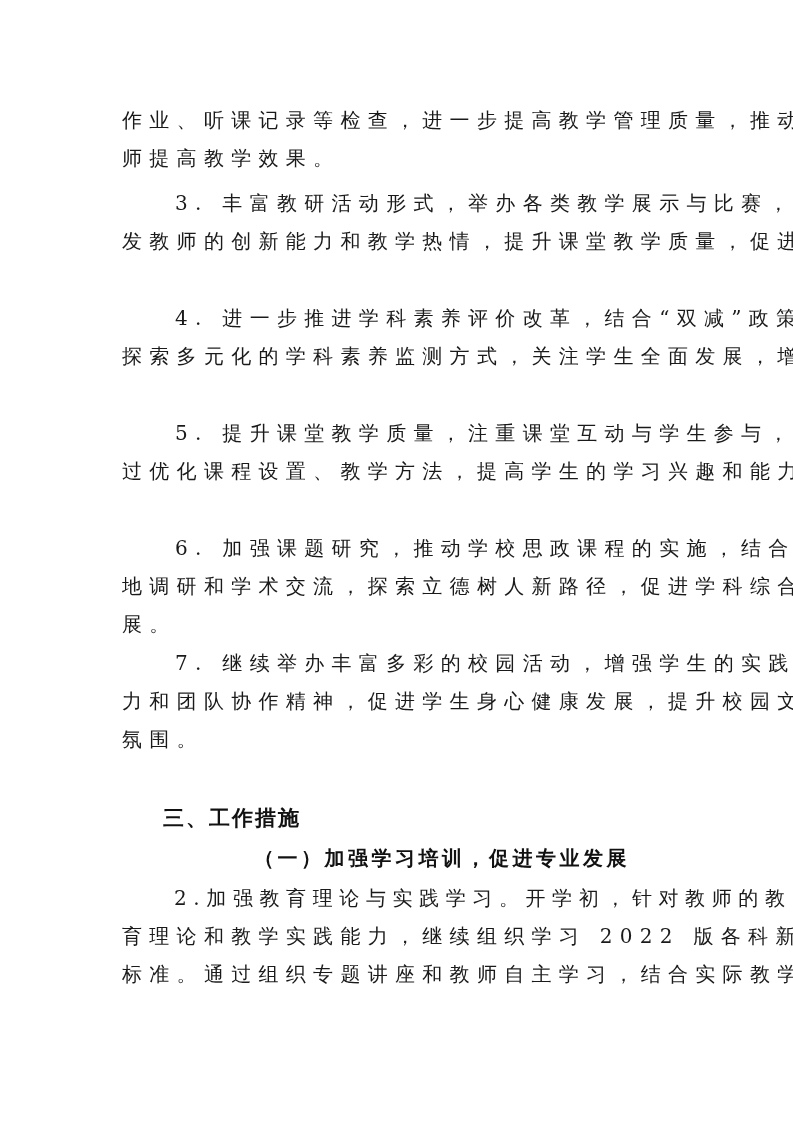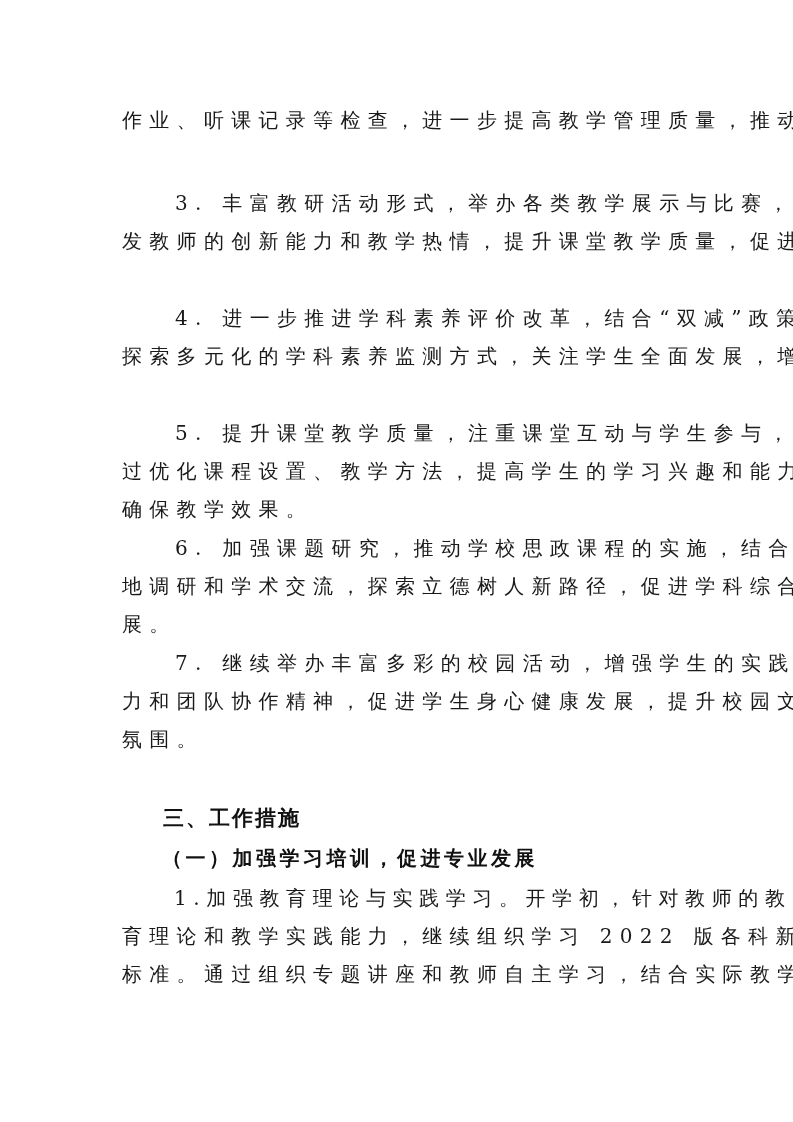--- a/index.html
+++ b/index.html
@@ -26,49 +26,50 @@
       font-size: 21px;
       color: #111;
     }
     .line.subheading {
       left: 162px;
       font-family: "DejaVu Sans", "Liberation Sans", sans-serif;
       font-weight: bold;
       letter-spacing: 3.5px;
       font-size: 20px;
       color: #111;
+      text-align: center;
     }
     .line.indent-sm { left: 174px; letter-spacing: 6.6px; }
   </style>
 </head>
 <body>
 
 <div class="page">
 
   <div class="line" style="top:105px">作业、听课记录等检查，进一步提高教学管理质量，推动教</div>
+  <div class="line" style="top:143px">师提高教学效果。</div>
 
   <div class="line indent" style="top:188px">3. 丰富教研活动形式，举办各类教学展示与比赛，激</div>
   <div class="line" style="top:226px">发教师的创新能力和教学热情，提升课堂教学质量，促进教</div>
 
   <div class="line indent" style="top:303px">4. 进一步推进学科素养评价改革，结合“双减”政策，</div>
   <div class="line" style="top:341px">探索多元化的学科素养监测方式，关注学生全面发展，增强</div>
 
   <div class="line indent" style="top:418px">5. 提升课堂教学质量，注重课堂互动与学生参与，通</div>
   <div class="line" style="top:456px">过优化课程设置、教学方法，提高学生的学习兴趣和能力，</div>
-  <div class="line" style="top:494px">确保教学效果。</div>
 
   <div class="line indent" style="top:533px">6. 加强课题研究，推动学校思政课程的实施，结合实</div>
   <div class="line" style="top:571px">地调研和学术交流，探索立德树人新路径，促进学科综合发</div>
   <div class="line" style="top:609px">展。</div>
 
   <div class="line indent" style="top:648px">7. 继续举办丰富多彩的校园活动，增强学生的实践能</div>
   <div class="line" style="top:686px">力和团队协作精神，促进学生身心健康发展，提升校园文化</div>
   <div class="line" style="top:724px">氛围。</div>
 
   <div class="line heading" style="top:803px">三、工作措施</div>
 
   <div class="line subheading" style="top:843px">（一）加强学习培训，促进专业发展</div>
 
-  <div class="line indent-sm" style="top:883px">1.加强教育理论与实践学习。开学初，针对教师的教</div>
+  <div class="line indent-sm" style="top:883px">2.加强教育理论与实践学习。开学初，针对教师的教</div>
   <div class="line" style="top:921px">育理论和教学实践能力，继续组织学习 2022 版各科新课程</div>
   <div class="line" style="top:959px">标准。通过组织专题讲座和教师自主学习，结合实际教学案</div>
 
 </div>
 
 </body></html>

